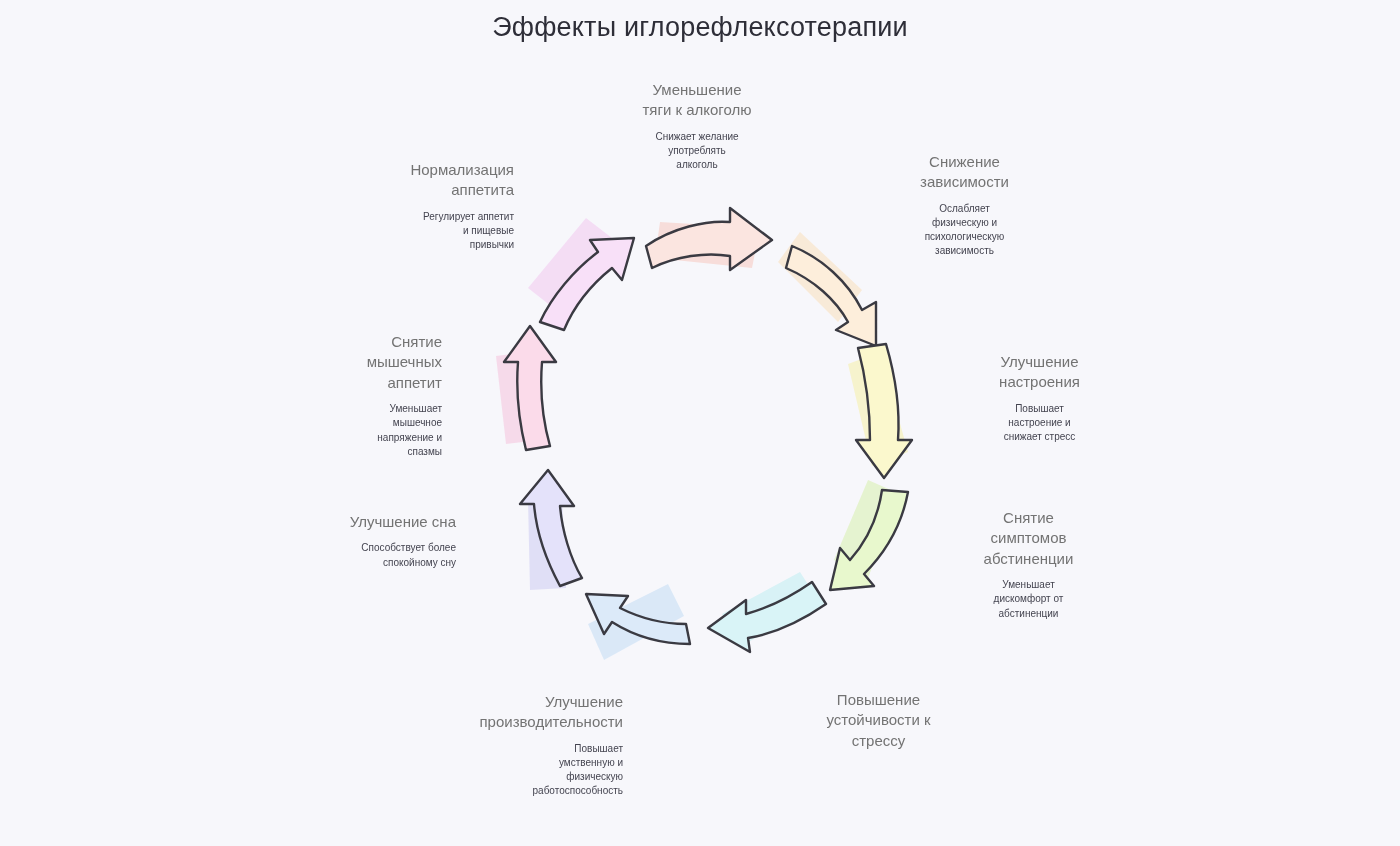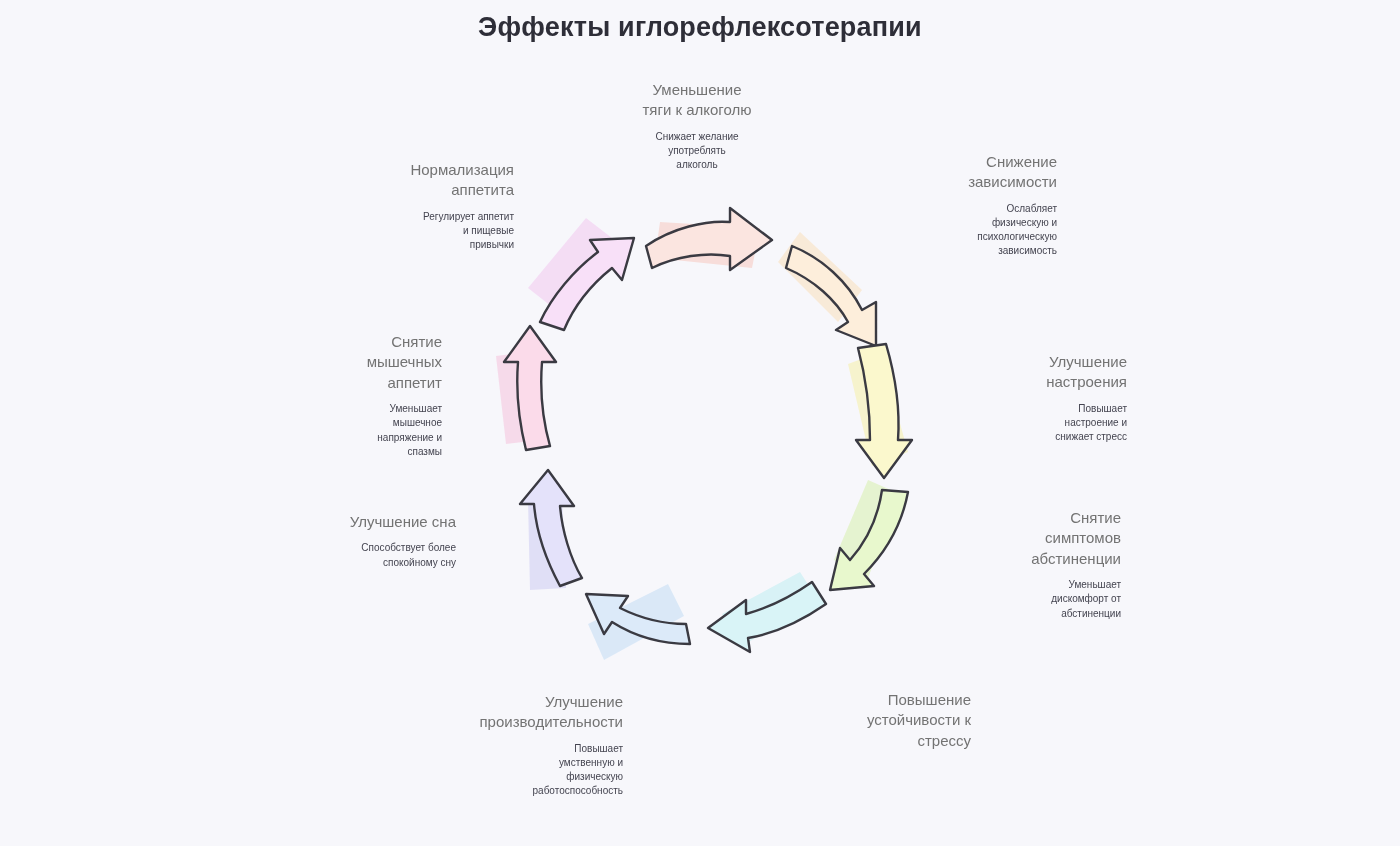--- a/index.html
+++ b/index.html
@@ -15,21 +15,21 @@
     font-family: "Liberation Sans", sans-serif;
     color: #333333;
   }
   #page-title {
     position: absolute;
     top: 12px;
     left: 0;
     width: 1400px;
     text-align: center;
     font-size: 27px;
-    font-weight: bold;
+    font-weight: normal;
     color: #2e2e38;
     letter-spacing: 0.2px;
   }
   .cycle-svg {
     position: absolute;
     left: 0;
     top: 0;
     width: 1400px;
     height: 846px;
   }
@@ -43,21 +43,21 @@
     line-height: 1.36;
   }
   .node .node-desc {
     font-size: 10px;
     font-weight: normal;
     color: #444450;
     line-height: 1.42;
     margin-top: 9px;
   }
   .align-right { text-align: right; }
-  .align-left { text-align: right; }
+  .align-left { text-align: center; }
   .align-center { text-align: center; }
 
   
   #node-0 { left: 592px; top: 80px; width: 210px; }
   #node-1 { left: 872px; top: 152px; width: 185px; }
   #node-2 { left: 952px; top: 352px; width: 175px; }
   #node-3 { left: 936px; top: 508px; width: 185px; }
   #node-4 { left: 786px; top: 690px; width: 185px; }
   #node-5 { left: 420px; top: 692px; width: 203px; }
   #node-6 { left: 300px; top: 512px; width: 156px; }

